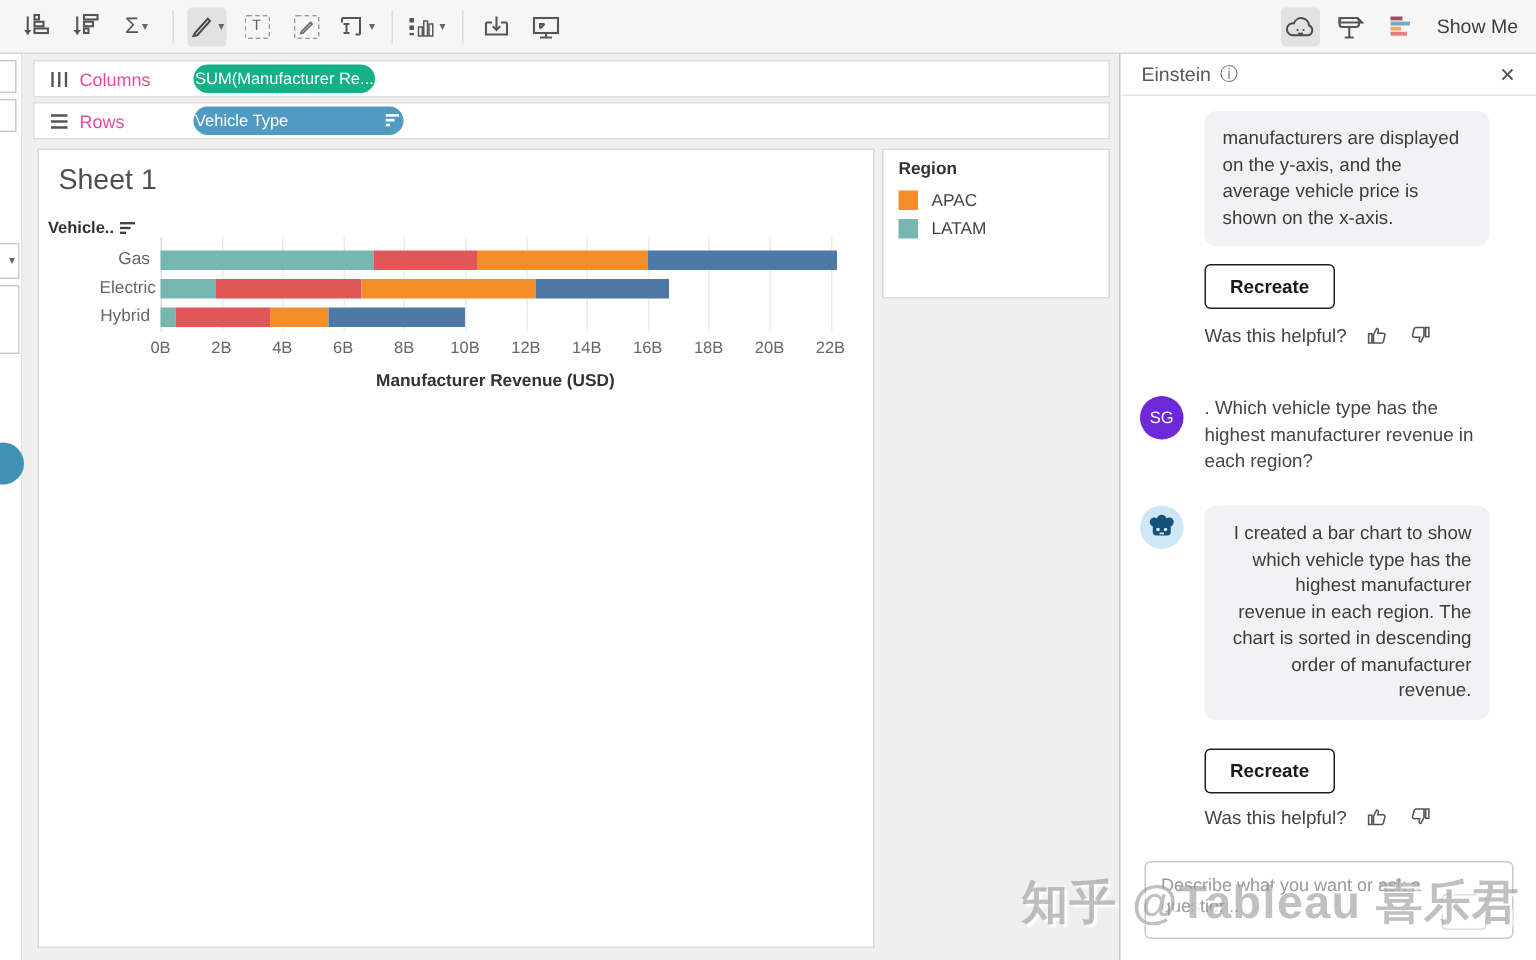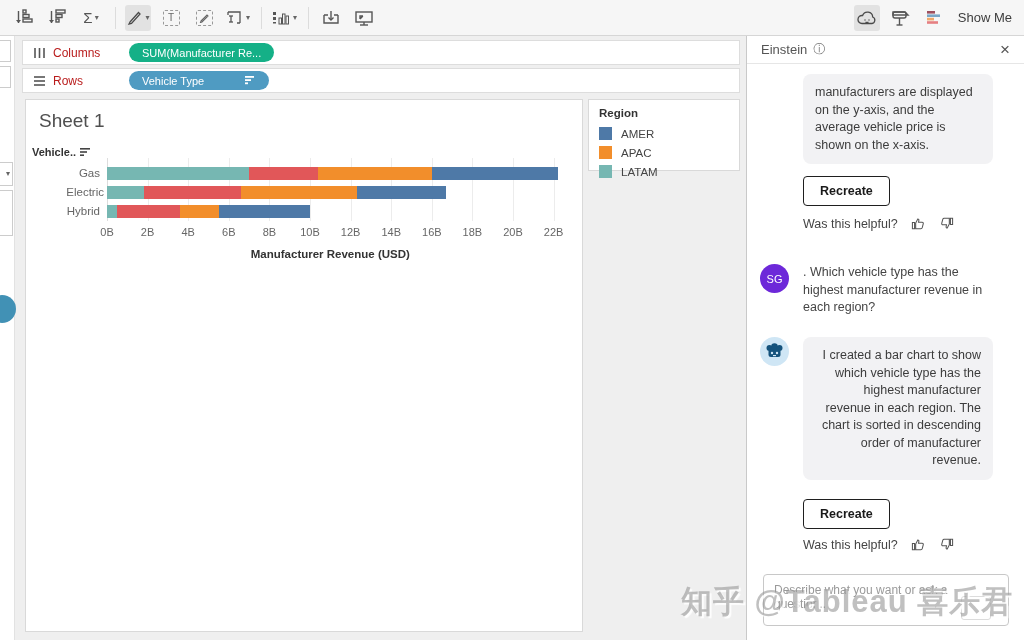--- a/index.html
+++ b/index.html
@@ -25,41 +25,41 @@
                 border-right:1px solid #e2e2e2; z-index:4; }
   .ls-box { position:absolute; left:-5px; width:16px; background:#fff; border:1px solid #ccc; }
   .ls-caret { position:absolute; right:2px; top:6px; font-size:8px; color:#666; }
   .ls-circle { position:absolute; left:-12px; top:259px; width:28px; height:28px; border-radius:50%;
                background:#4191b5; }
 
   
   .shelf-row { position:absolute; left:22px; width:718px; height:25px; background:#fff;
                border:1px solid #ddd; display:flex; align-items:center; padding-left:10px; }
   .shelf-icon { color:#555; display:flex; }
-  .shelf-label { font-size:12px; color:#b91c1c; margin-left:7px; width:64px; }
+  .shelf-label { font-size:12px; color:#ec4899; margin-left:7px; width:64px; }
   .pill { height:19px; border-radius:10px; color:#fff; font-size:11px; display:flex; align-items:center;
-          padding:0 13px; margin-left:12px; white-space:nowrap; }
+          padding:0 1px; margin-left:12px; white-space:nowrap; }
   .pill-green { background:#15b087; }
   .pill-blue  { background:#4f9bc2; width:140px; justify-content:space-between; }
 
   
   .canvas { position:absolute; left:25px; top:99px; width:558px; height:533px; background:#fff;
             border:1px solid #d9d9d9; }
   .sheet-title { position:absolute; left:13px; top:10px; font-size:19px; color:#4f4f4f; }
   .row-field { position:absolute; left:6px; top:46px; font-size:11px; font-weight:bold; color:#333;
                display:flex; align-items:center; gap:4px; }
   .gridline { position:absolute; width:1px; background:#ececec; }
   .gridline.zero { background:#dddddd; }
   .bar-row-label { position:absolute; font-size:11.5px; color:#666; text-align:right; width:70px; }
   .bar-seg { position:absolute; height:13px; }
   .x-tick { position:absolute; font-size:11px; color:#666; transform:translateX(-50%); }
   .axis-title { position:absolute; font-size:11.5px; font-weight:bold; color:#333; text-align:center; }
 
   
-  .legend { position:absolute; left:588px; top:99px; width:152px; height:72px; background:#fff;
+  .legend { position:absolute; left:588px; top:99px; width:152px; height:100px; background:#fff;
             border:1px solid #d9d9d9; padding:7px 0 0 10px; }
   .legend-title { font-size:11.5px; font-weight:bold; color:#333; margin-bottom:5px; }
   .legend-item { display:flex; align-items:center; gap:9px; height:19px; font-size:11.5px; color:#444; }
   .legend-swatch { width:13px; height:13px; flex:0 0 13px; }
 
   
   .epanel { position:absolute; left:746px; top:36px; width:278px; bottom:0; background:#fff;
             border-left:1px solid #c9c9c9; }
   .ep-header { position:absolute; top:0; left:0; right:0; height:28px; border-bottom:1px solid #e6e6e6;
                display:flex; align-items:center; padding:0 14px; }
@@ -320,24 +320,20 @@
       <div class="x-tick" style="left: 487px; top: 126px;">20B</div>
       <div class="x-tick" style="left: 527.6px; top: 126px;">22B</div>
     </div>
   <div class="axis-title" id="axis-title" style="left: 81px; width: 446.6px; top: 148px;">Manufacturer Revenue (USD)</div>
 </div>
 
 <div class="legend">
   <div class="legend-title">Region</div>
   <div id="legend-items">
       <div class="legend-item">
-        <span class="legend-swatch" style="background: rgb(78, 121, 167);"></span>
-        <span>AMER</span>
-      </div>
-      <div class="legend-item">
         <span class="legend-swatch" style="background: rgb(242, 142, 43);"></span>
         <span>APAC</span>
       </div>
       <div class="legend-item">
         <span class="legend-swatch" style="background: rgb(118, 183, 178);"></span>
         <span>LATAM</span>
       </div>
     </div>
 </div>
 

